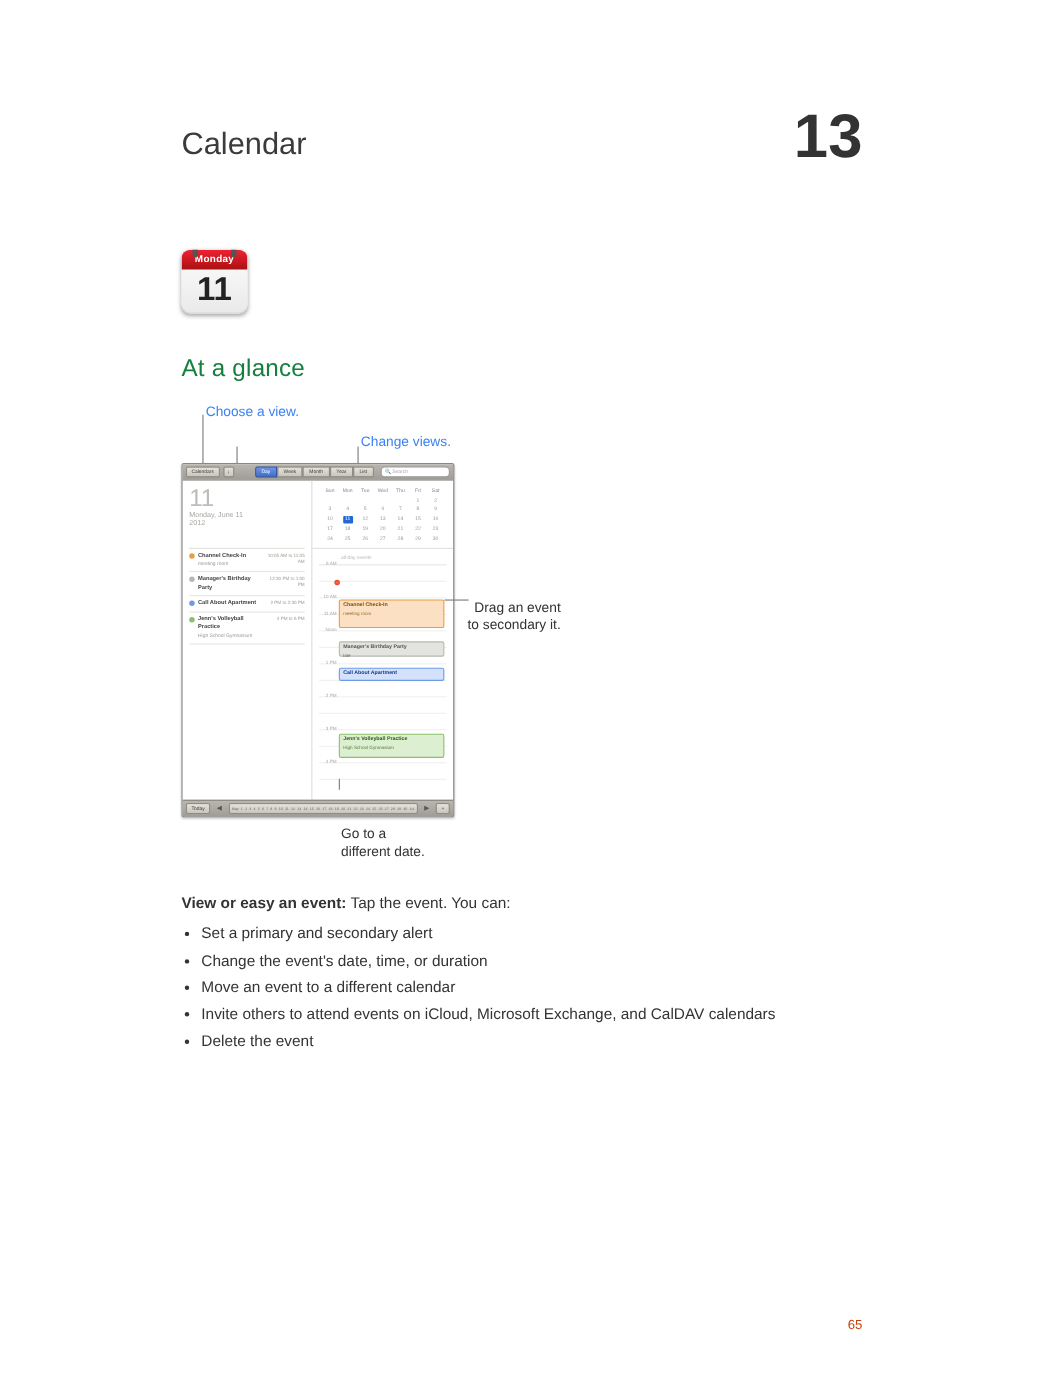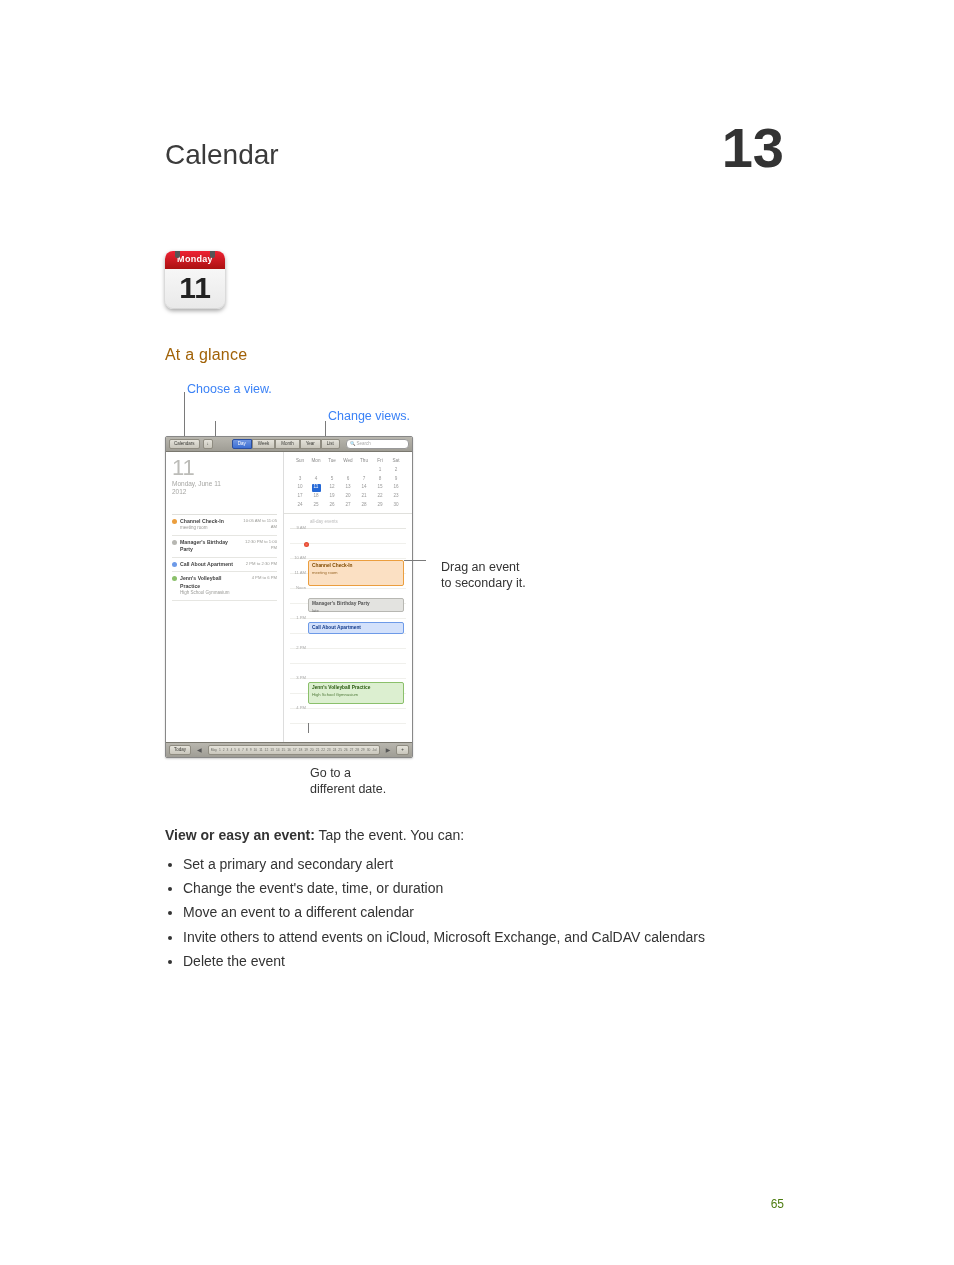--- a/index.html
+++ b/index.html
@@ -5,21 +5,21 @@
   body {
     margin: 0;
     font-family: "Helvetica Neue", Helvetica, Arial, sans-serif;
     font-size: 14.5px;
     color: #333;
     line-height: 1.45;
   }
   .page {
     width: 914px;
     height: 1265px;
-    padding: 120px 130px 60px 165px;
+    padding: 96px 130px 60px 165px;
     box-sizing: border-box;
     position: relative;
     border-radius: 11px;
   }
   .chapter-head {
     display: flex;
     justify-content: space-between;
     align-items: flex-end;
     margin-bottom: 75px;
   }
@@ -65,23 +65,23 @@
     text-align: center;
     font-size: 30px;
     font-weight: 600;
     color: #222;
     line-height: 1.25;
   }
   .cal-ring { position:absolute; top:-3px; width:5px; height:10px; background:#555; border-radius:2px; box-shadow: inset 0 1px 0 #999;}
   .ring-l { left:10px;} .ring-r { right:10px;}
 
   h2.section {
-    font-size: 16px;
+    font-size: 22px;
     font-weight: 400;
-    color: #a16207;
+    color: #15803d;
     margin: 0 0 4px 0;
     letter-spacing: .2px;
   }
   p.body {
     margin: 0 0 14px 0;
     font-size: 14px;
     color: #333;
   }
 
   
@@ -203,40 +203,40 @@
   .arrow{font-size:6px;color:#555;padding:0 3px;}
   .dateslider{
     flex:1;
     background:linear-gradient(#e4e2da,#c9c6bc);
     border:.5px solid #8f8c81;border-radius:2px;
     height:8px; position:relative;
   }
   .ds-ticks{display:flex;justify-content:space-between;padding:0 2px;font-size:3.3px;color:#6c6c66;line-height:8px;}
 
   .callout-side{
-    position:absolute; left:276px; top:180px;
-    font-size:12.5px; color:#333; line-height:1.25;
+    position:absolute; left:260px; top:180px;
+    font-size:12.5px; color:#333; line-height:1.25;text-align:right;
   }
   .side-line{
     position:absolute;left:239px;top:180px;width:22px;height:1px;background:#7a7a7a;
   }
   .bottom-callout{
     font-size:12.5px;color:#333; margin-top:8px; margin-left:145px; line-height:1.25;
   }
   .bc-tick{
     position:absolute;bottom:64px;left:143px;width:1px;height:10px;background:#7a7a7a;
   }
 
   .action-line{font-size:14px;margin:0 0 8px 0;}
   .action-line b{font-weight:600;}
   ul.bullets{margin:4px 0 16px 0; padding-left:18px;}
   ul.bullets li{margin:4px 0; font-size:14px; color:#333;}
   .page-num{
     position:absolute; bottom:52px; right:130px;
-    font-size:12px; color:#4d7c0f;margin-top:32px;
+    font-size:12px; color:#c2410c;margin-top:32px;
   }
 </style>
 </head>
 <body>
 
 <div class="page">
   <div class="chapter-head">
     <div class="chapter-title">Calendar</div>
     <div class="chapter-number">13</div>
   </div>

